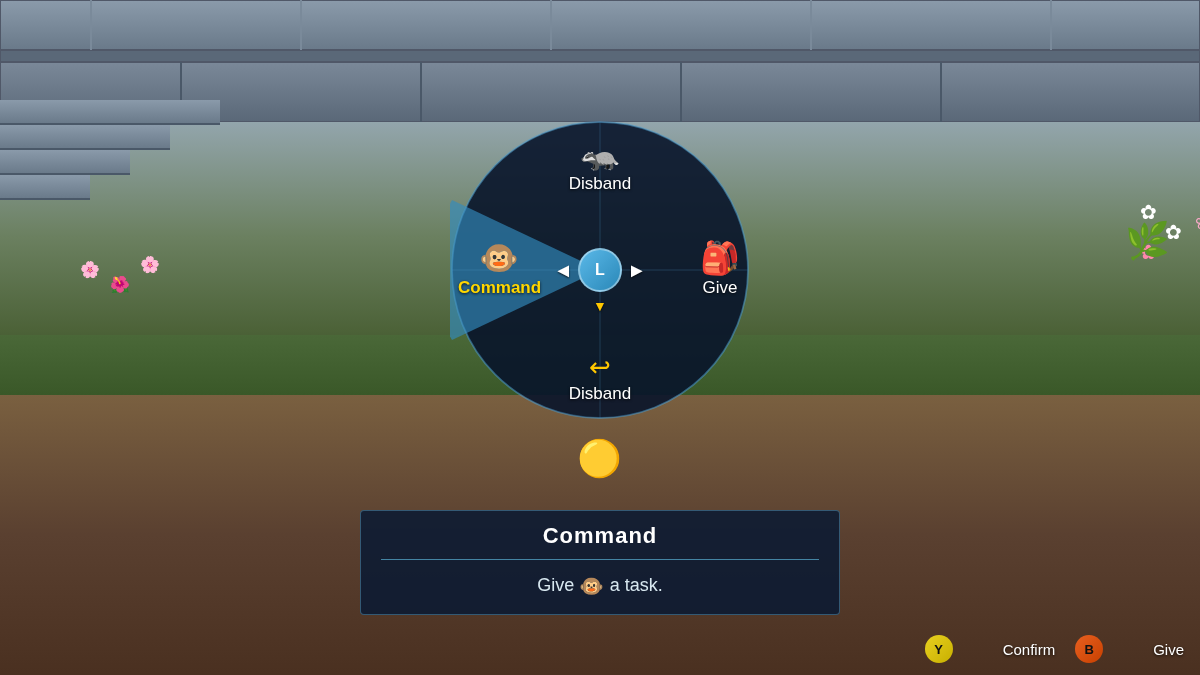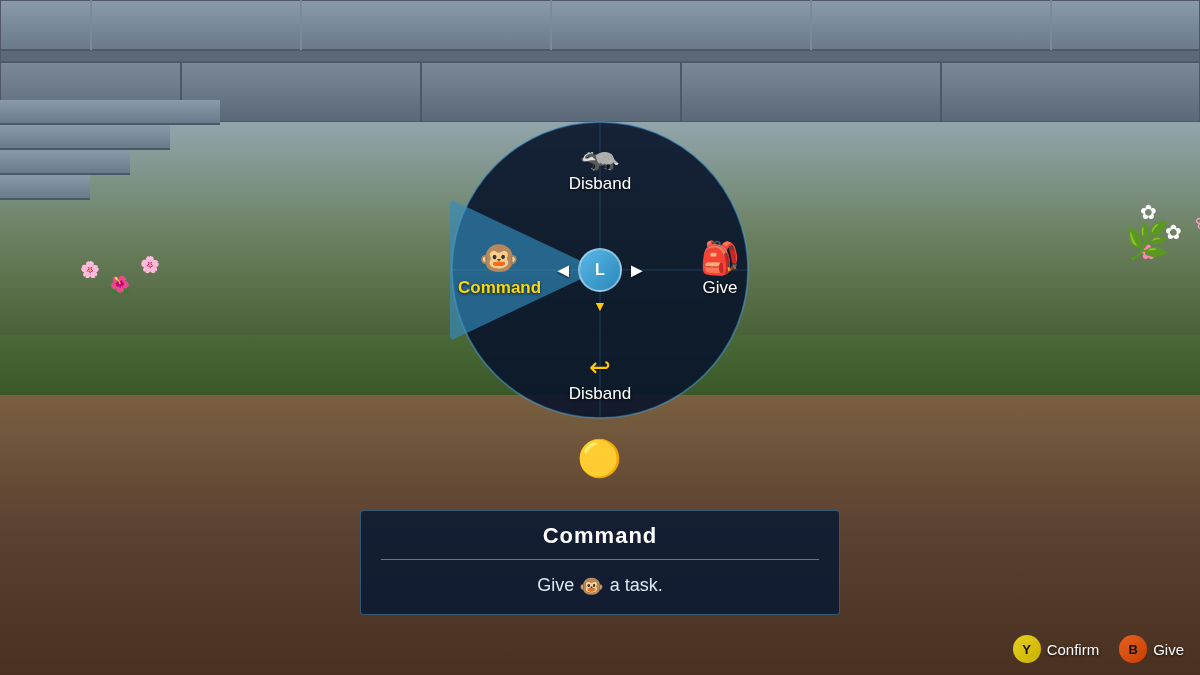--- a/index.html
+++ b/index.html
@@ -226,20 +226,21 @@
       color: #111;
     }
 
     .btn-y { background: linear-gradient(135deg, #e8d020, #c8b000); }
     .btn-b { background: linear-gradient(135deg, #e86020, #c84000); }
 
     .hud-btn .btn-label {
       color: #fff;
       font-size: 15px;
       text-shadow: 0 1px 3px rgba(0,0,0,0.8);
+      margin-left: 44px;
     }
 
     
     .radial-wrapper {
       position: relative;
       width: 300px;
       height: 300px;
     }
 
     

